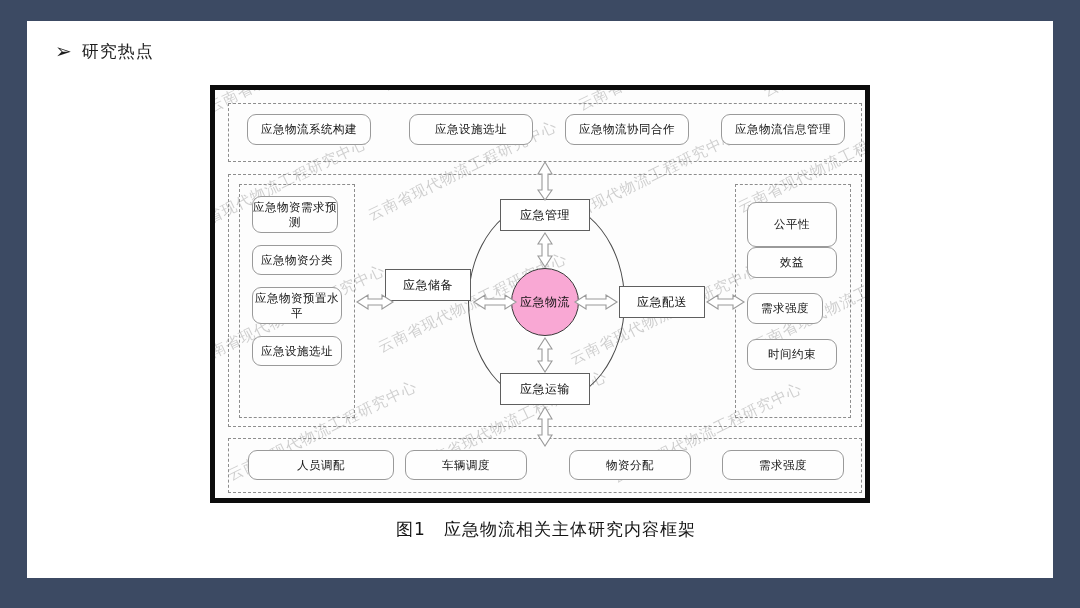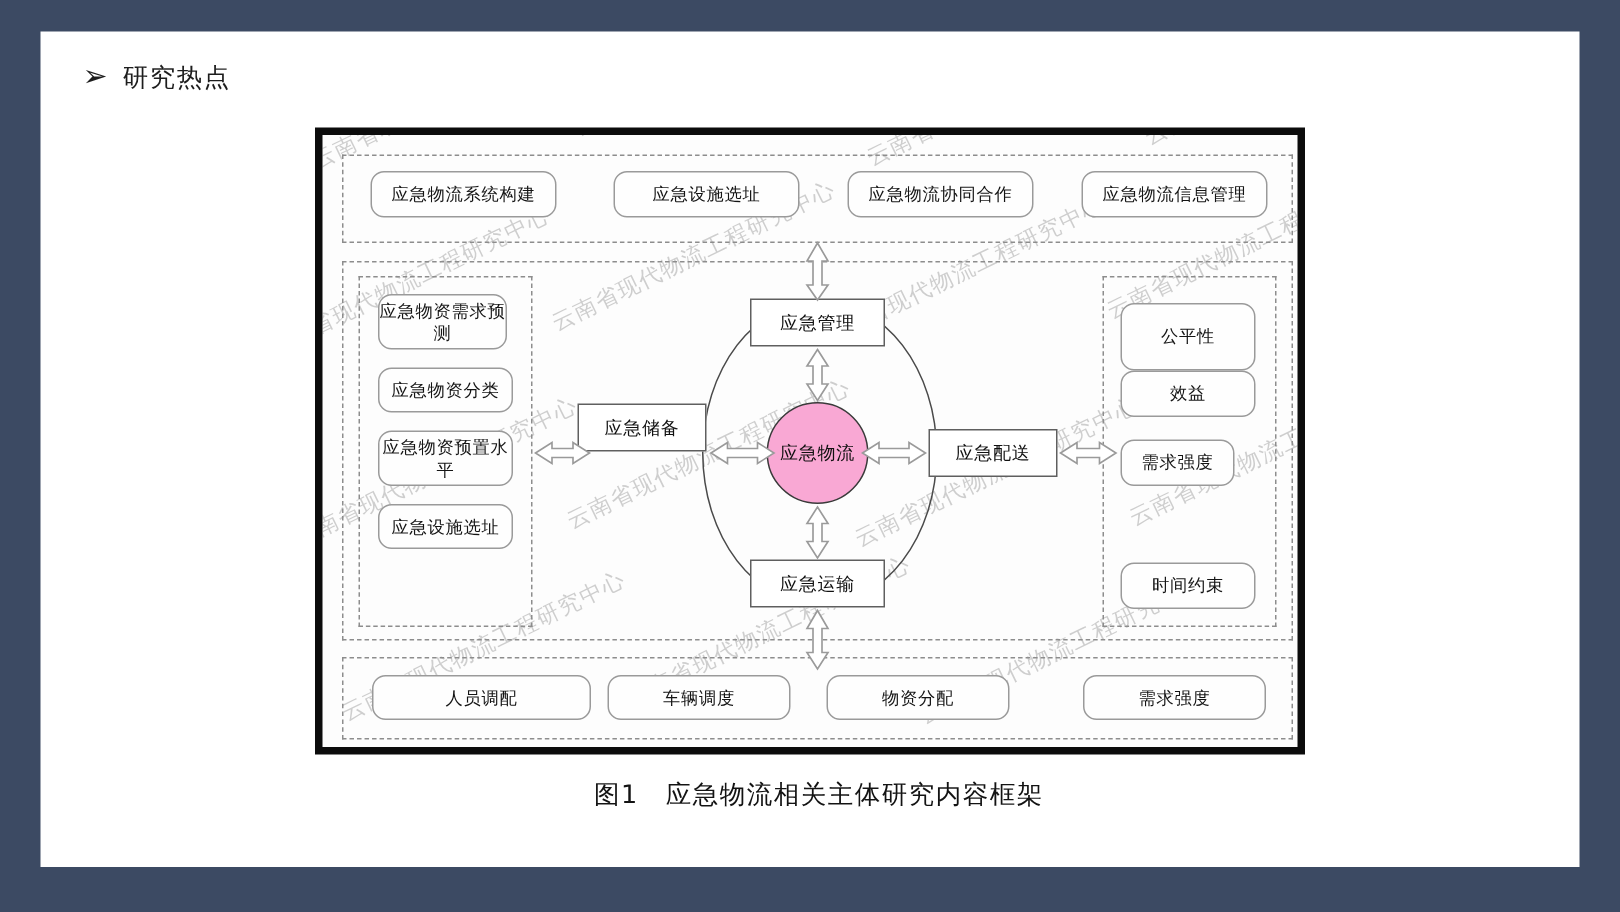--- a/index.html
+++ b/index.html
@@ -131,26 +131,26 @@
   
   #l0{left:37px;top:106px;width:86px;height:37px;}
   #l1{left:37px;top:155px;width:90px;height:30px;}
   #l2{left:37px;top:197px;width:90px;height:37px;}
   #l3{left:37px;top:246px;width:90px;height:30px;}
 
   
   #r0{left:532px;top:112px;width:90px;height:45px;}
   #r1{left:532px;top:157px;width:90px;height:31px;}
   #r2{left:532px;top:203px;width:76px;height:31px;}
-  #r3{left:532px;top:249px;width:90px;height:31px;margin-top:36px;}
+  #r3{left:532px;top:249px;width:90px;height:31px;}
 
   
   #b0{left:33px;top:360px;width:146px;height:30px;}
   #b1{left:190px;top:360px;width:122px;height:30px;}
-  #b2{left:336px;top:360px;width:122px;height:30px;}
+  #b2{left:354px;top:360px;width:122px;height:30px;}
   #b3{left:507px;top:360px;width:122px;height:30px;}
 
   
   #ring-outer{left:253px;top:110px;width:155px;height:202px;}
   #c-core{left:296px;top:178px;width:68px;height:68px;}
   #c-top{left:285px;top:109px;width:90px;height:32px;}
   #c-bottom{left:285px;top:283px;width:90px;height:32px;}
   #c-left{left:170px;top:179px;width:86px;height:32px;}
   #c-right{left:404px;top:196px;width:86px;height:32px;}
 

